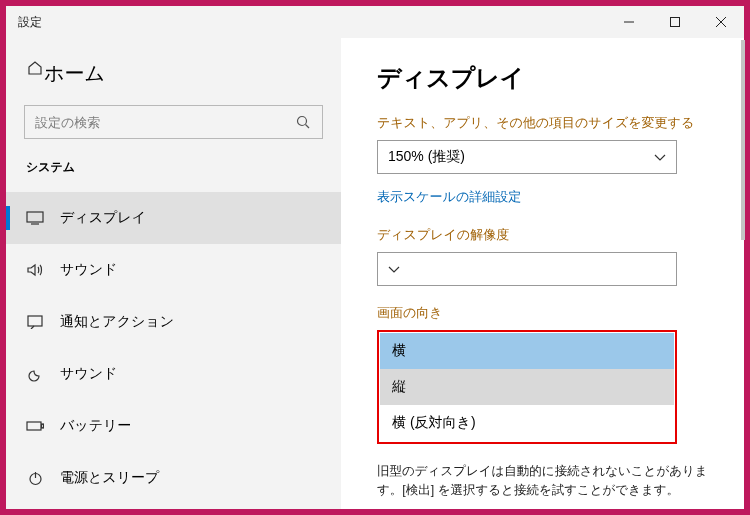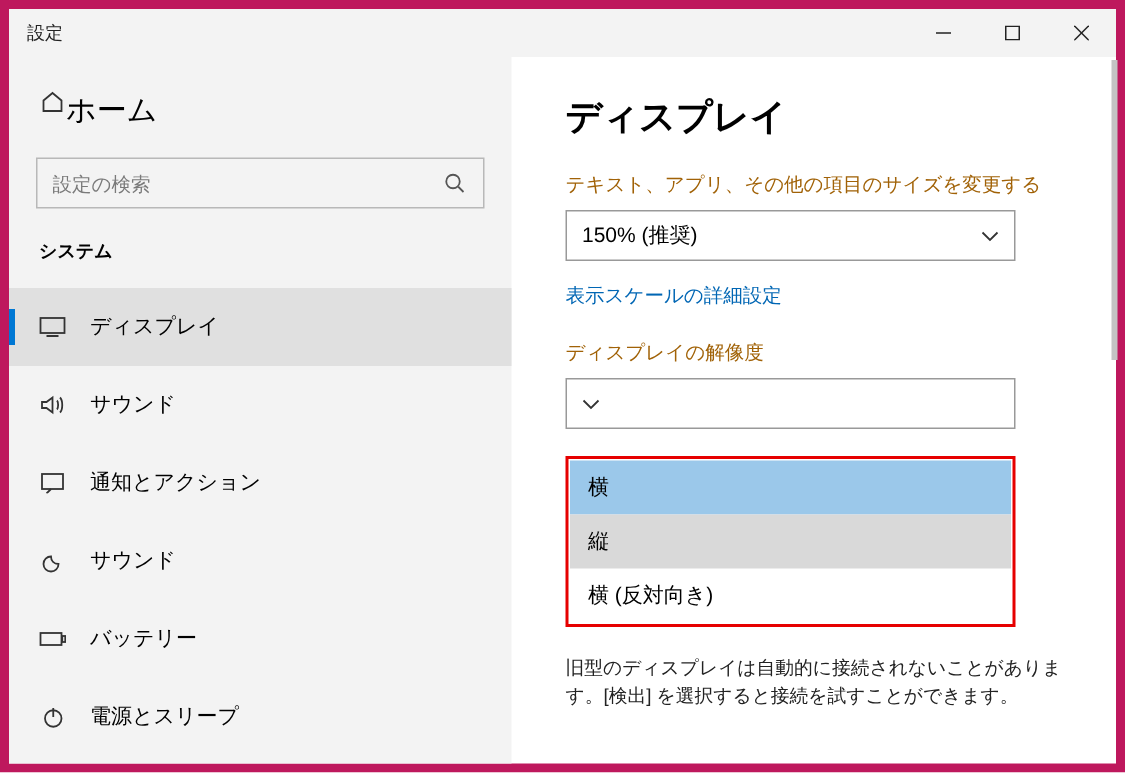--- a/index.html
+++ b/index.html
@@ -163,20 +163,21 @@
         <div class="dropdown">
           <span>
             <svg width="12" height="8" viewBox="0 0 12 8" fill="none" stroke="#333" stroke-width="1.2">
                 <path d="M1 1l5 5 5-5"></path>
               </svg>
           </span>
         </div>
       </div>
 
       <div class="group">
+        <div class="field-label">画面の向き</div>
         <div class="orientation-box">
           <div class="orientation-list">
             <div class="opt selected">横</div>
             <div class="opt hover">縦</div>
             <div class="opt">横 (反対向き)</div>
           </div>
         </div>
       </div>
 
       <div class="footnote">旧型のディスプレイは自動的に接続されないことがあります。[検出] を選択すると接続を試すことができます。</div>

